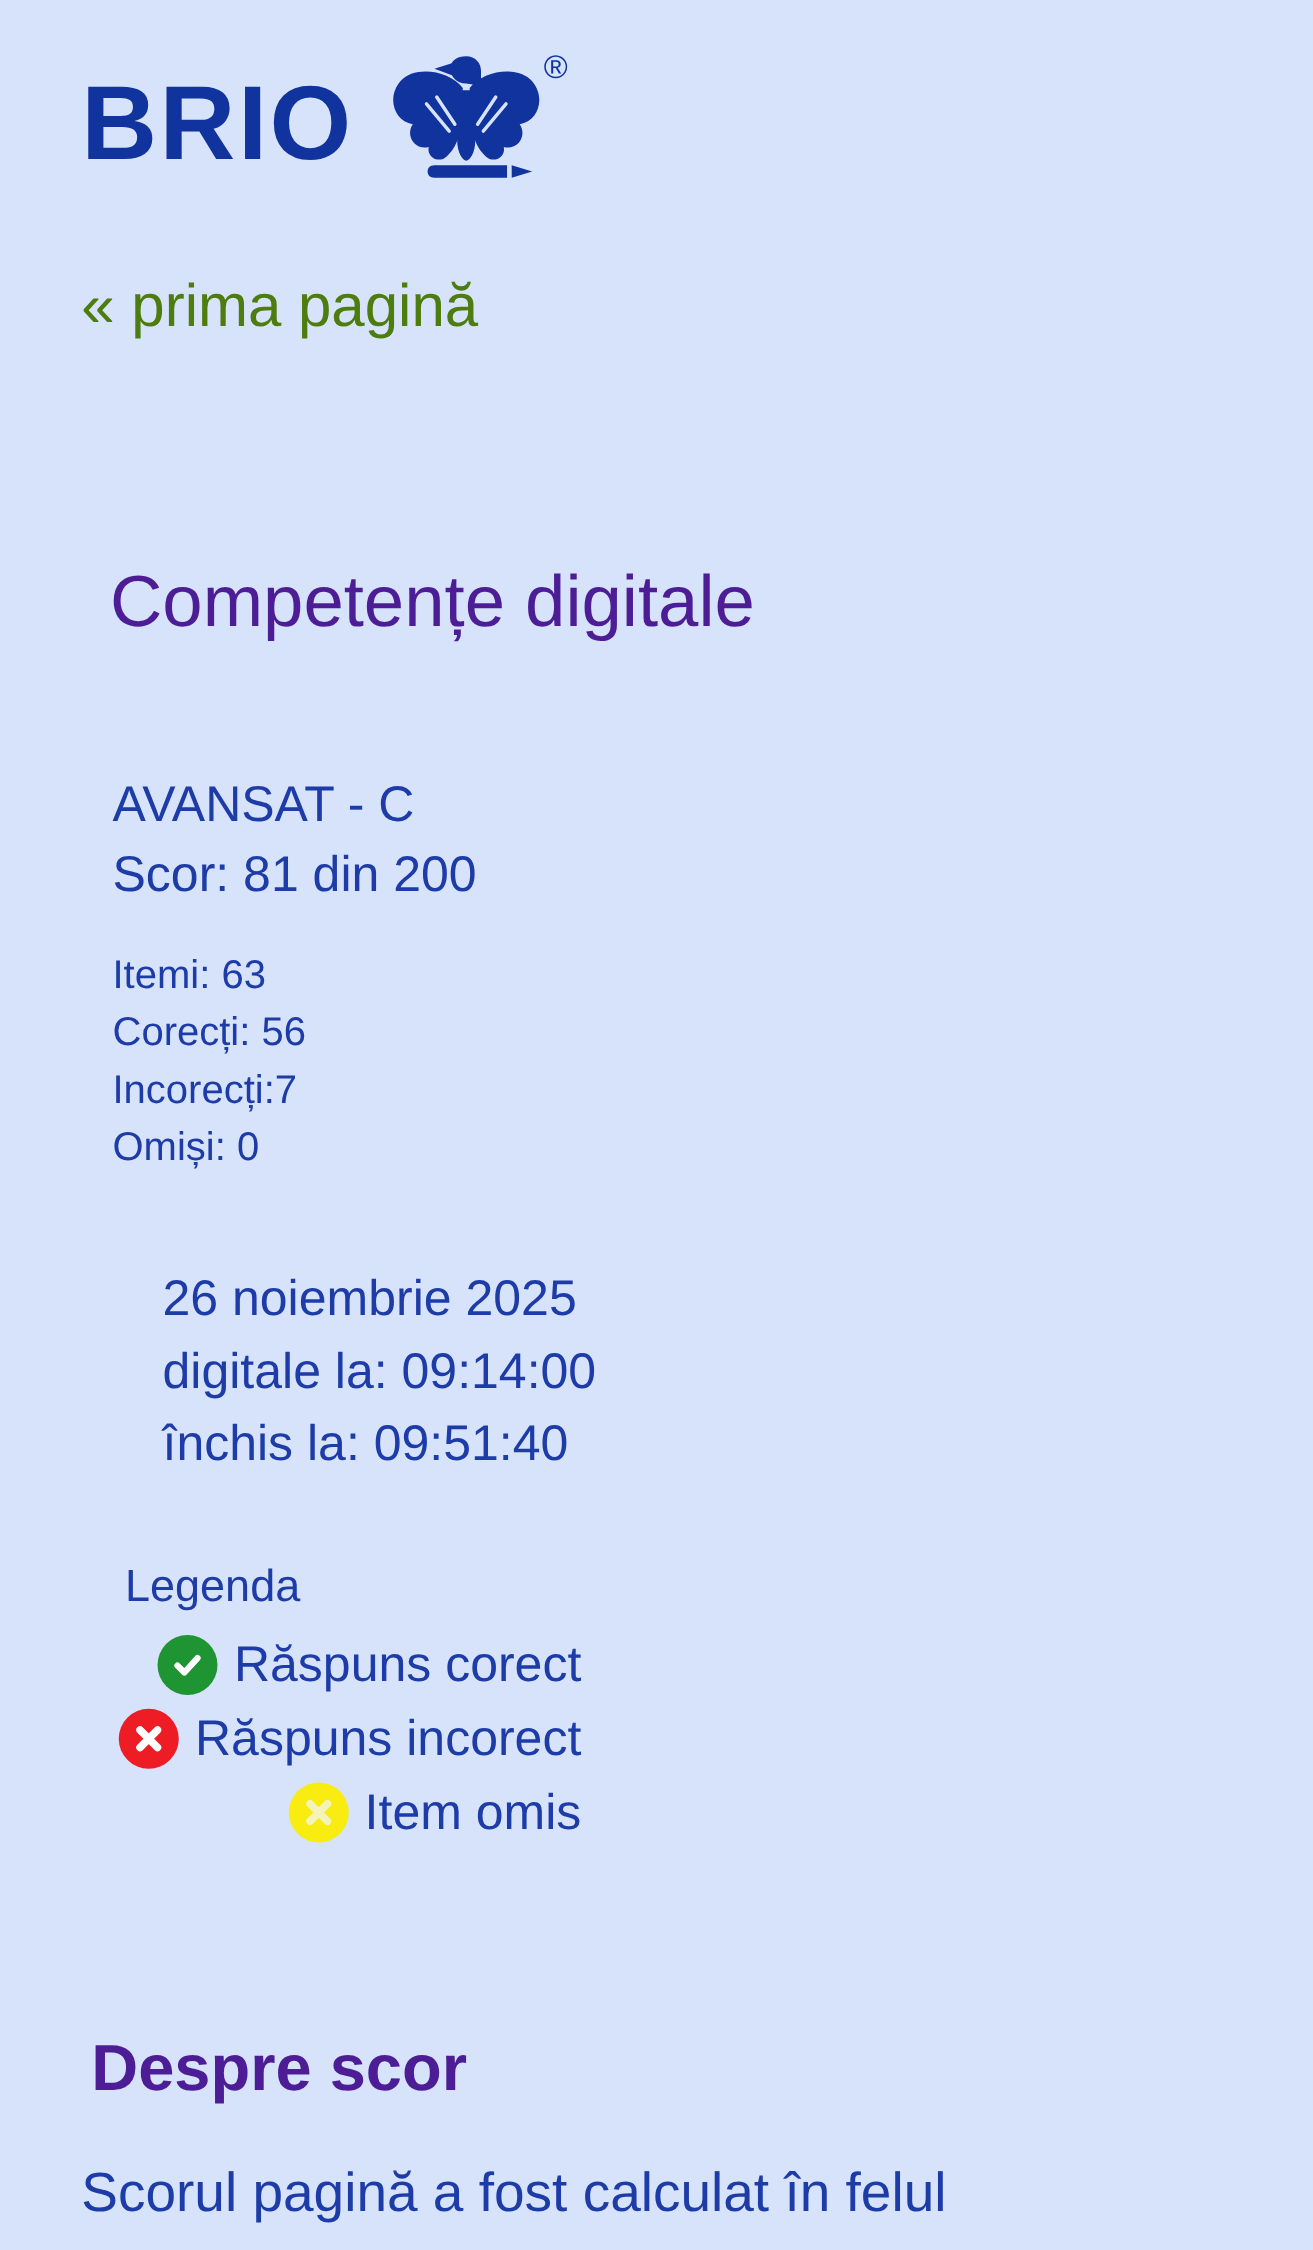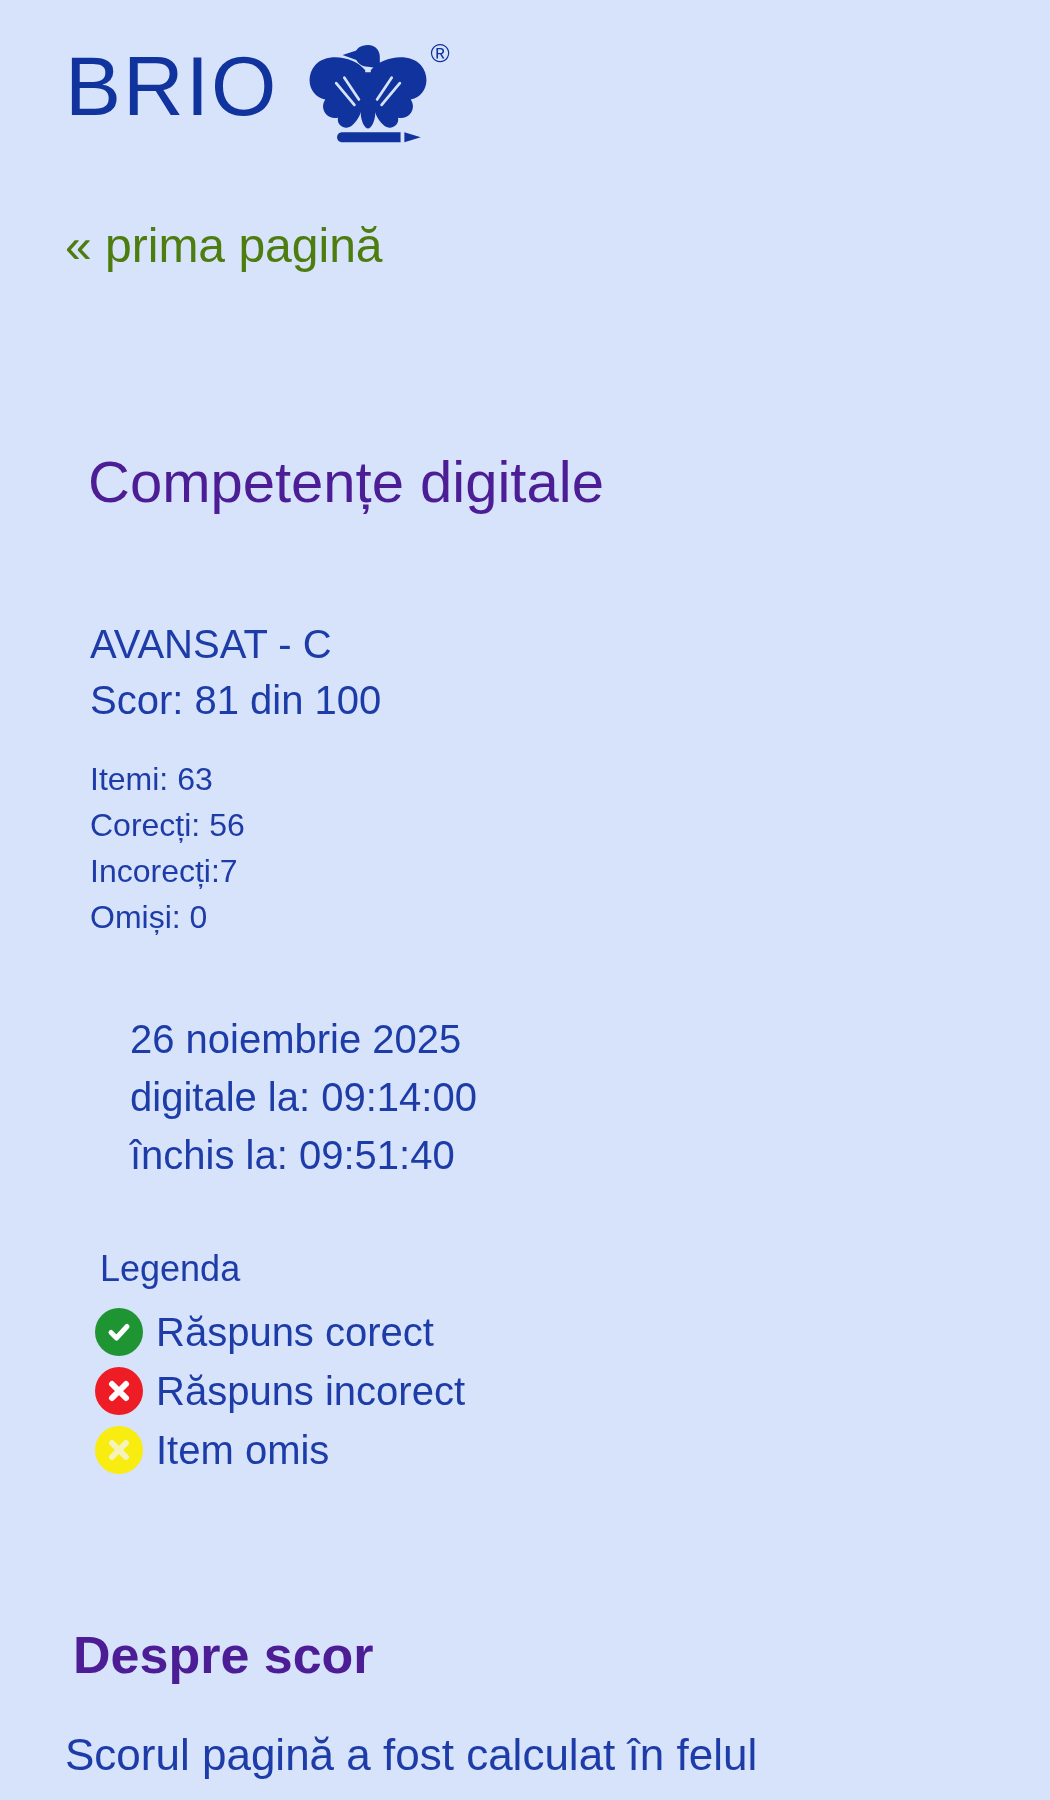--- a/index.html
+++ b/index.html
@@ -10,22 +10,22 @@
     overflow: hidden;
     position: relative;
     font-family: "Liberation Sans", sans-serif;
     color: #1d3ca8;
   }
   .abs { position: absolute; }
 
   
   .logo-block { left: 65px; top: 40px; display: flex; align-items: flex-start; }
   .logo-text {
-    font-size: 84px; font-weight: 400; letter-spacing: 2px;
-    color: #10339e; line-height: 1; margin-top: 4px;
+    font-size: 84px; font-weight: 700; letter-spacing: 2px;
+    color: #10339e; line-height: 1; margin-top: 16px;
   }
   .logo-eagle { margin-left: 30px; margin-top: 4px; }
   .logo-reg { font-size: 26px; color: #10339e; margin-left: 2px; margin-top: -2px; font-weight: 400; }
 
   .back-link {
     left: 65px; top: 196px;
     font-size: 48px; line-height: 1.2; color: #4d7c0f;
     text-decoration: none; cursor: pointer; margin-top: 21px;
   }
 
@@ -33,21 +33,21 @@
   .report-title { left: 88px; top: 448px; font-size: 58px; font-weight: 400; color: #4c1d95; }
   .report-level { left: 90px; top: 622px; font-size: 40px; font-weight: 400; }
   .report-score { left: 90px; top: 678px; font-size: 40px; font-weight: 400; }
 
   .report-stats { left: 90px; top: 756px; font-size: 32px; line-height: 46px; }
 
   .report-session { left: 90px; top: 1010px; font-size: 40px; line-height: 58px; margin-left: 40px; }
 
   .legend-title { left: 100px; top: 1248px; font-size: 36px; }
   .legend-list { left: 95px; top: 1308px; }
-  .legend-row { display: flex; align-items: center; margin-bottom: 11px; height: 48px; }
+  .legend-row { display: flex; align-items: center; margin-bottom: 11px; height: 48px; justify-content: flex-end; }
   .legend-icon {
     width: 48px; height: 48px; border-radius: 50%;
     display: flex; align-items: center; justify-content: center;
     flex: 0 0 48px;
   }
   .legend-label { font-size: 40px; margin-left: 13px; }
 
   
   .about-heading { left: 73px; top: 1625px; font-size: 52px; font-weight: 700; color: #4c1d95; }
   .about-paragraph { left: 65px; top: 1725px; font-size: 44px; width: 920px; line-height: 1.35; }
@@ -86,21 +86,21 @@
       </g>
     </svg>
   </div>
   <div class="logo-reg">®</div>
 </div>
 
 <a class="abs back-link">« prima pagină</a>
 
 <div class="abs report-title">Competențe digitale</div>
 <div class="abs report-level">AVANSAT - C</div>
-<div class="abs report-score">Scor: 81 din 100</div>
+<div class="abs report-score">Scor: 81 din 200</div>
 
 <div class="abs report-stats">
   <div>Itemi: 63</div>
   <div>Corecți: 56</div>
   <div>Incorecți:7</div>
   <div>Omiși: 0</div>
 </div>
 
 <div class="abs report-session">
   <div>26 noiembrie 2025</div>

